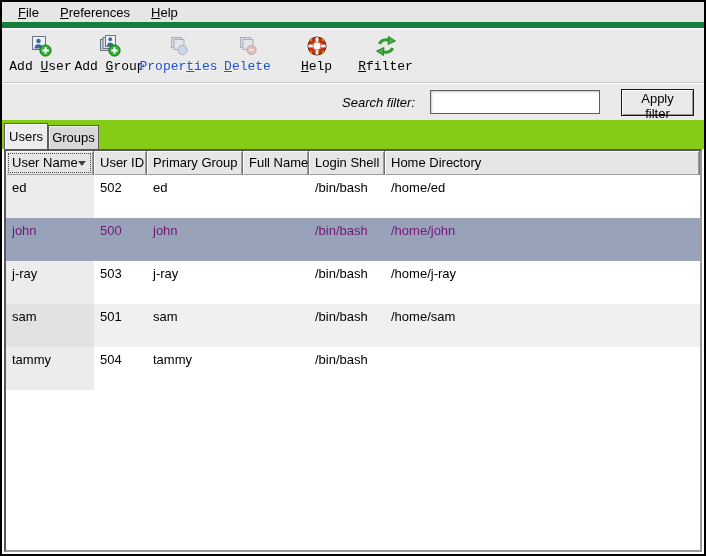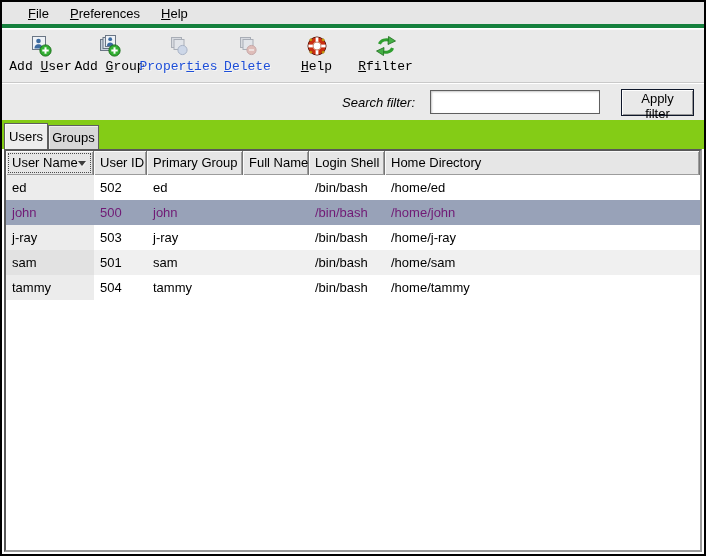--- a/index.html
+++ b/index.html
@@ -4,22 +4,22 @@
 <style>
   html,body{margin:0;padding:0;background:#cfcfcf;}
   .window{
     position:relative;width:706px;height:556px;box-sizing:border-box;
     border:2px solid #000;background:#ffffff;overflow:hidden;
     font-family:"Liberation Sans", sans-serif;font-size:13px;color:#000;
   }
   
   .menubar{
     position:absolute;left:0;top:0;right:0;height:26px;background:#e6e6e6;
-    border-bottom:4px solid #15803d;display:flex;align-items:center;
-    padding-left:26px;gap:21px;box-sizing:border-box;text-align:right;
+    border-bottom:6px solid #15803d;display:flex;align-items:center;
+    padding-left:16px;gap:21px;box-sizing:border-box;text-align:right;
   }
   .menu-item{white-space:nowrap;cursor:default;}
   .mn{text-decoration:underline;}
   
   .toolbar{
     position:absolute;left:0;top:27px;right:0;height:54px;background:#eaeaea;
     border-top:1px solid #f8f8f8;border-bottom:1px solid #c9c9c9;
     display:flex;align-items:flex-start;padding:3px 0 0 4px;box-sizing:border-box;font-family:Liberation Mono, monospace;
   }
   .tbbtn{
@@ -72,21 +72,21 @@
   }
   .c1{width:88px;} .c2{width:53px;} .c3{width:96px;} .c4{width:66px;} .c5{width:76px;}
   .c6{flex:1;}
   .th.c1{position:relative;}
   .focusdots{position:absolute;left:2px;top:2px;right:2px;bottom:2px;border:1px dotted #4a4a4a;pointer-events:none;}
   .sortarrow{
     position:absolute;right:7px;top:10px;width:0;height:0;
     border-left:4px solid transparent;border-right:4px solid transparent;
     border-top:5px solid #3e3e3e;filter:drop-shadow(1px 1px 0 #f2f2f2);
   }
-  .row{display:flex;height:25px;line-height:25px;cursor:default;}
+  .row{display:flex;height:43px;line-height:25px;cursor:default;}
   .td{box-sizing:border-box;padding-left:6px;white-space:nowrap;overflow:hidden;}
   .row.plain  .td{background:#ffffff;}
   .row.plain  .td.c1{background:#ececec;}
   .row.stripe .td{background:#f0f0f0;}
   .row.stripe .td.c1{background:#e2e2e2;}
   .row.selected .td, .row.selected .td.c1{background:#98a2b8;color:#701a75;}
 </style>
 </head>
 <body>
 
@@ -250,18 +250,17 @@
       <div class="td c5">/bin/bash</div>
       <div class="td c6">/home/sam</div>
     </div>
 
     <div class="row plain">
       <div class="td c1">tammy</div>
       <div class="td c2">504</div>
       <div class="td c3">tammy</div>
       <div class="td c4"></div>
       <div class="td c5">/bin/bash</div>
-      <div class="td c6">/home/tammy</div>
     </div>
 
   </div>
 
 </div>
 
 </body></html>

